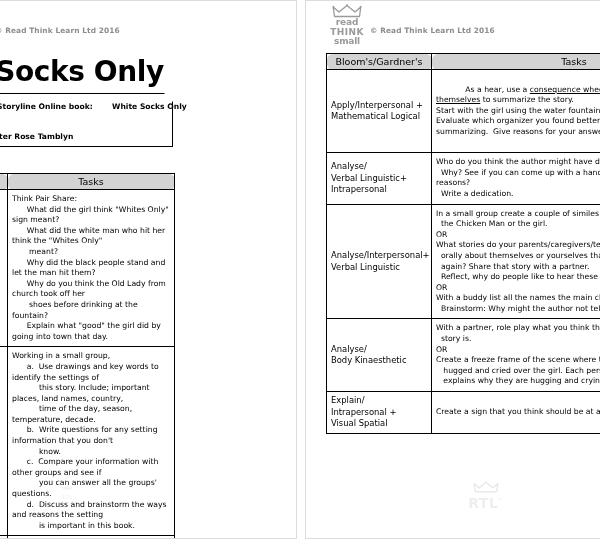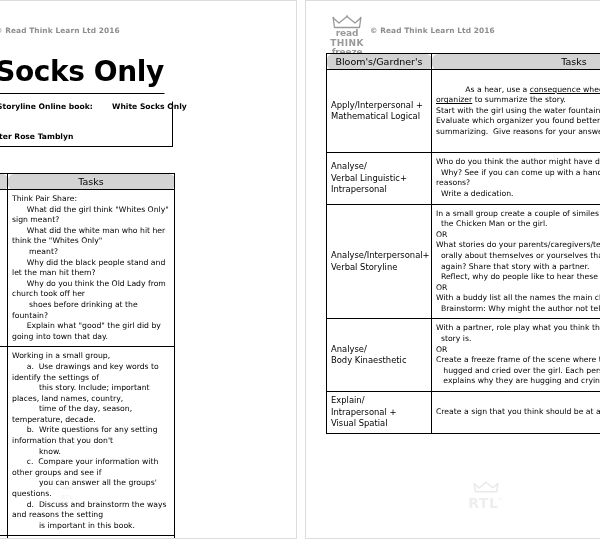--- a/index.html
+++ b/index.html
@@ -41,21 +41,21 @@
     letter-spacing: .1px;
     white-space: nowrap;
     font-family: "DejaVu Sans", sans-serif;
   }
   #page-left .copyright  { left: 108px; top: 25px; }
   #page-right .copyright { left: 64px;  top: 25px; }
 
   
   .logo {
     position: absolute;
-    left: 20px; top: 14px;
+    left: 20px; top: 3px;
     width: 42px; height: 50px;
     color: #9a9a9a;
   }
   .logo .crown { display:block; width: 30px; height: 14px; margin: 0 auto 0; }
   .logo .words {
     font-family: "DejaVu Sans", sans-serif;
     font-size: 9px; line-height: 9.5px;
     font-weight: bold;
     text-align: center;
     color: #9a9a9a;
@@ -264,21 +264,21 @@
       <div class="logo">
         <svg class="crown" viewBox="0 0 30 14">
           <path d="M2.5 12.5 L1.2 3 L7 8 L15 1.5 L23 8 L28.8 3 L27.5 12.5 Z" fill="none" stroke="#9a9a9a" stroke-width="1.3" stroke-linejoin="round"></path>
           <circle cx="15" cy="1.2" r="1" fill="#9a9a9a"></circle>
           <circle cx="1.4" cy="2.6" r="0.9" fill="#9a9a9a"></circle>
           <circle cx="28.6" cy="2.6" r="0.9" fill="#9a9a9a"></circle>
         </svg>
         <div class="words">
           <div>read</div>
           <div class="w2">THINK</div>
-          <div>freeze</div>
+          <div>small</div>
         </div>
       </div>
       <div class="copyright">© Read Think Learn Ltd 2016</div>
     </div>
 
     <table class="activities">
       <colgroup>
           <col class="c1">
           <col class="c2">
         </colgroup>
@@ -287,38 +287,38 @@
           <th>Bloom's/Gardner's</th>
           <th>Tasks</th>
         </tr>
       </thead>
       <tbody>
         <tr>
           <td class="cat">Apply/Interpersonal +
 Mathematical Logical</td>
           <td class="tasks">
             <span>As a hear, use a </span><u>consequence wheel</u><span>
-</span><u>organizer</u><span> to summarize the story.
+</span><u>themselves</u><span> to summarize the story.
 Start with the girl using the water fountain in town.
 Evaluate which organizer you found better for
 summarizing.  Give reasons for your answers.</span>
           </td>
         </tr>
         <tr>
           <td class="cat">Analyse/
 Verbal Linguistic+
 Intrapersonal</td>
           <td class="tasks">Who do you think the author might have dedicated this book to?
   Why? See if you can come up with a handful of possible
 reasons?
   Write a dedication.</td>
         </tr>
         <tr>
           <td class="cat">Analyse/Interpersonal+
-Verbal Storyline</td>
+Verbal Linguistic</td>
           <td class="tasks">In a small group create a couple of similes that could describe
   the Chicken Man or the girl.
 OR
 What stories do your parents/caregivers/teachers tell you
   orally about themselves or yourselves that you like to hear
   again? Share that story with a partner.
   Reflect, why do people like to hear these stories?
 OR
 With a buddy list all the names the main characters are called.
   Brainstorm: Why might the author not tell us her name?</td>

